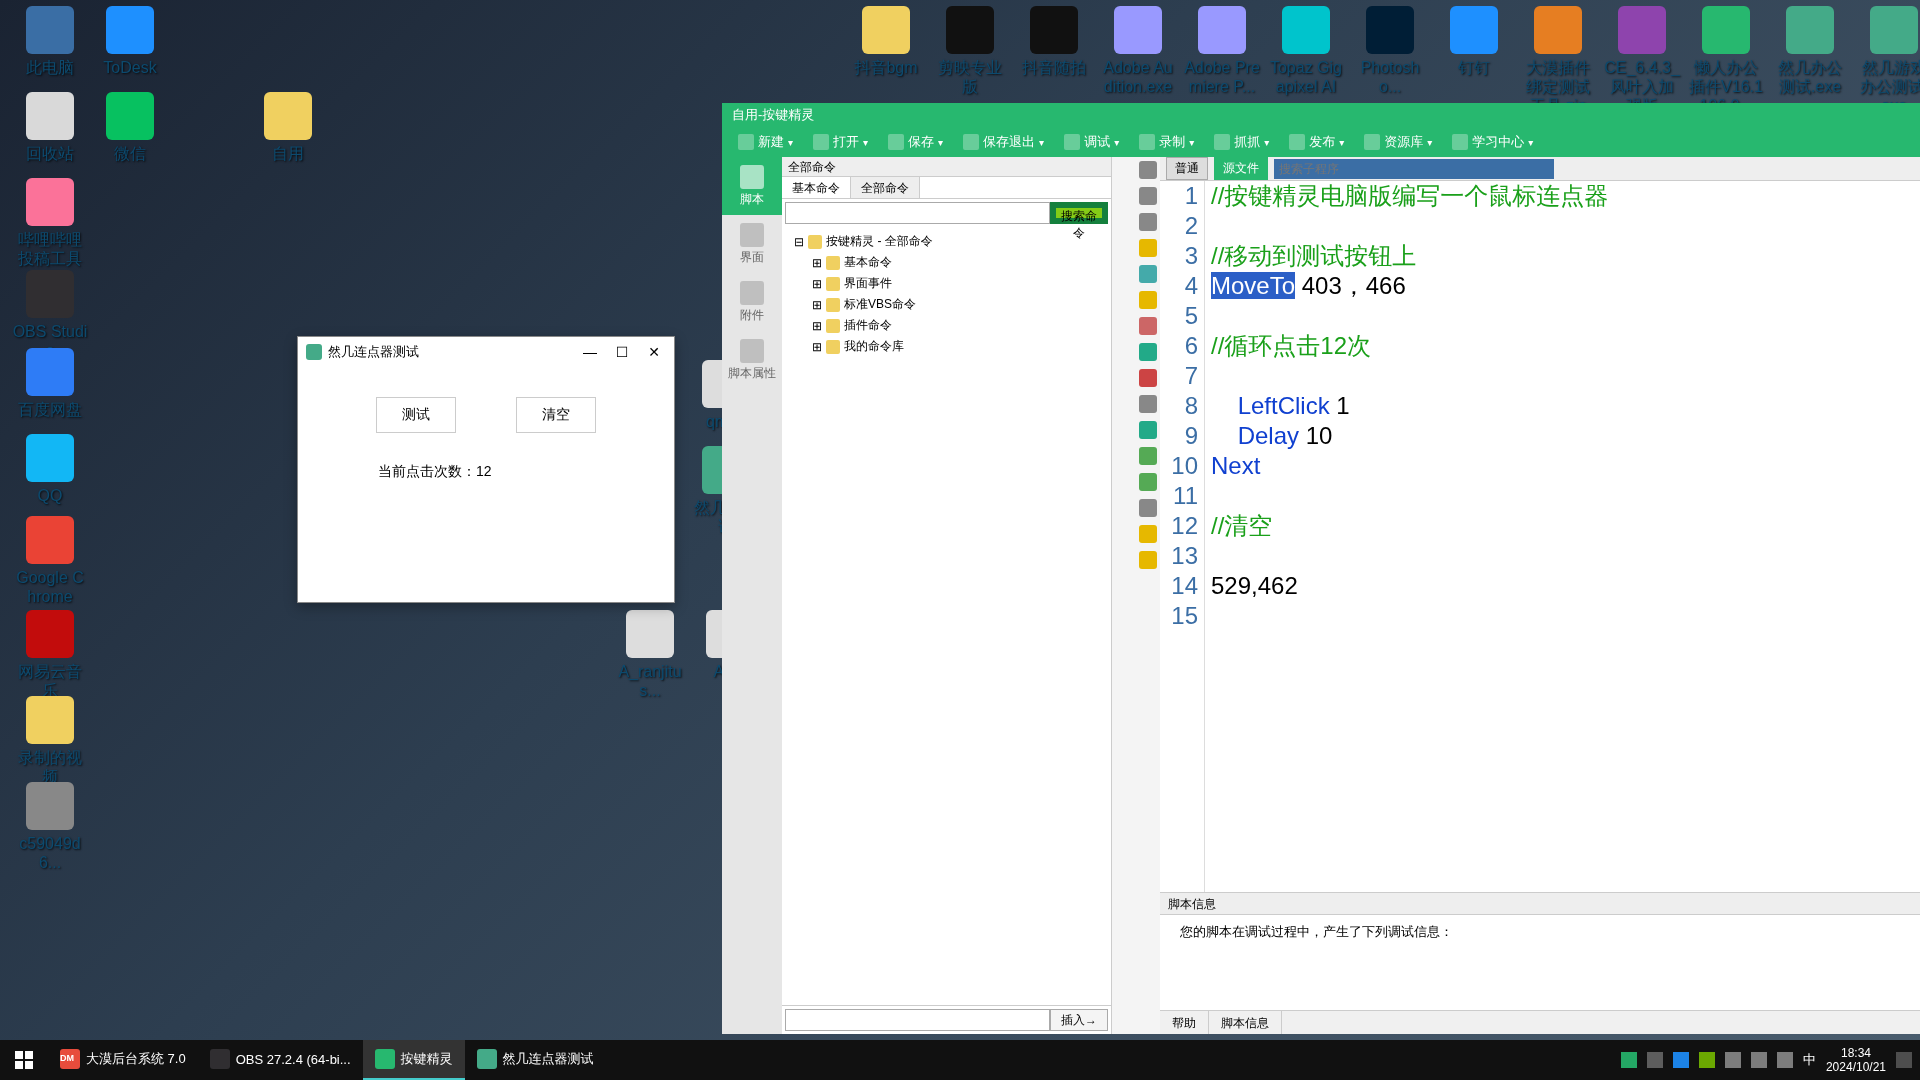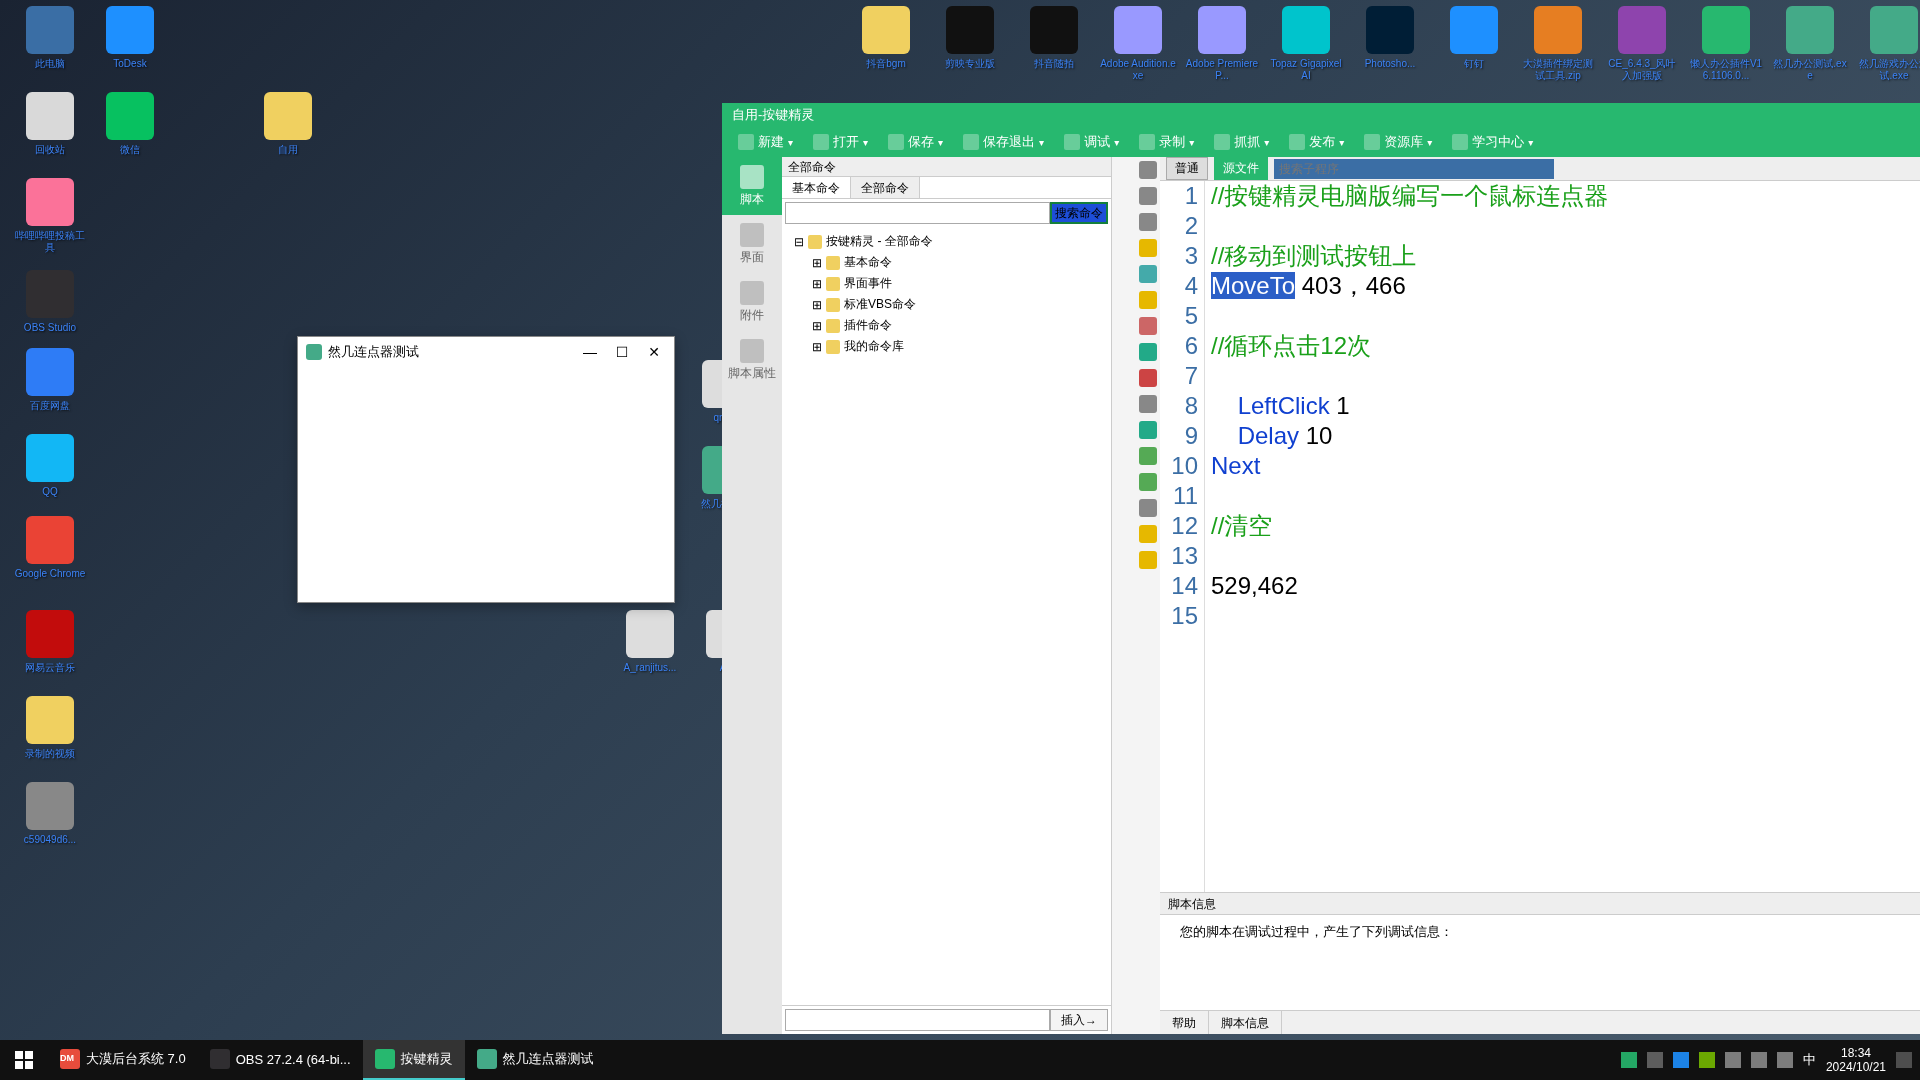--- a/index.html
+++ b/index.html
@@ -1,19 +1,19 @@
 <!DOCTYPE html>
 <html><head>
 <meta charset="utf-8">
 <style>
 *{margin:0;padding:0;box-sizing:border-box;font-family:"Microsoft YaHei",SimSun,sans-serif;}
 body{width:1920px;height:1080px;overflow:hidden;background:linear-gradient(135deg,#1a2332 0%,#2d3e50 40%,#4a5d6e 100%);position:relative;}
 
 .desktop{position:absolute;left:0;top:0;width:100%;height:1040px;}
-.dicon{position:absolute;width:76px;text-align:center;color:#3b82f6;font-size:10px;cursor:pointer;}
+.dicon{position:absolute;width:76px;text-align:center;color:#0c4a6e;font-size:16px;cursor:pointer;}
 .dicon .ico{width:48px;height:48px;margin:0 auto 4px;background:#3d4b5c;border-radius:6px;display:flex;align-items:center;justify-content:center;font-size:24px;}
 .dicon .lbl{text-shadow:1px 1px 2px rgba(0,0,0,.8);line-height:1.2;word-break:break-all;}
 
 .testapp{position:absolute;left:297px;top:336px;width:378px;height:267px;background:#fff;border:1px solid #888;box-shadow:0 4px 12px rgba(0,0,0,.3);}
 .testapp .tbar{height:30px;display:flex;align-items:center;padding:0 8px;font-size:13px;}
 .testapp .tbar .ticon{width:16px;height:16px;background:#4a8;border-radius:3px;margin-right:6px;}
 .testapp .tbar .wcontrols{margin-left:auto;display:flex;gap:8px;}
 .testapp .tbar .wbtn{width:24px;height:24px;display:flex;align-items:center;justify-content:center;font-size:14px;cursor:pointer;}
 .testapp .body{padding:30px 20px;display:flex;flex-direction:column;align-items:center;}
 .testapp .btns{display:flex;gap:60px;margin-bottom:30px;}
@@ -31,21 +31,21 @@
 .ide .sbtn.active{background:#27b86f;color:#fff;}
 .ide .sbtn .sic{width:24px;height:24px;background:currentColor;opacity:.3;border-radius:3px;margin-bottom:2px;}
 .ide .sbtn.active .sic{opacity:.6;background:#fff;}
 .ide .leftpanel{width:330px;border-right:1px solid #ccc;display:flex;flex-direction:column;background:#fff;}
 .ide .lp-head{height:20px;background:#eee;font-size:12px;padding:2px 6px;border-bottom:1px solid #ccc;}
 .ide .lp-tabs{height:22px;display:flex;border-bottom:1px solid #ccc;}
 .ide .lp-tab{font-size:12px;padding:3px 10px;border-right:1px solid #ccc;cursor:pointer;background:#eee;}
 .ide .lp-tab.active{background:#fff;}
 .ide .lp-search{display:flex;padding:3px;}
 .ide .lp-search input{flex:1;height:22px;border:1px solid #aaa;font-size:12px;padding:0 4px;}
-.ide .lp-search button{width:58px;height:22px;font-size:12px;border:2px solid #15803d;background:#1d4ed8;cursor:pointer;font-family:Liberation Mono, monospace;}
+.ide .lp-search button{width:58px;height:22px;font-size:12px;border:6px solid #15803d;background:#84cc16;cursor:pointer;font-family:Liberation Mono, monospace;}
 .ide .lp-tree{flex:1;font-size:12px;padding:4px 6px;overflow:auto;}
 .ide .lp-tree .node{padding:2px 0 2px 18px;cursor:pointer;display:flex;align-items:center;gap:4px;}
 .ide .lp-tree .node .ni{width:14px;height:14px;background:#f0d060;border-radius:2px;}
 .ide .lp-bottom{display:flex;padding:3px;border-top:1px solid #ccc;}
 .ide .lp-bottom input{flex:1;height:22px;border:1px solid #aaa;font-size:12px;}
 .ide .lp-bottom button{width:58px;height:22px;font-size:12px;border:1px solid #aaa;background:#f4f4f4;cursor:pointer;}
 .ide .gutter{width:24px;background:#f4f4f4;}
 .ide .vtoolbar{width:24px;background:#f4f4f4;display:flex;flex-direction:column;align-items:center;padding-top:4px;gap:8px;}
 .ide .vbtn{width:18px;height:18px;border-radius:3px;cursor:pointer;}
 .ide .editorwrap{flex:1;display:flex;flex-direction:column;min-width:0;}
@@ -210,20 +210,27 @@
 
 <div class="testapp">
   <div class="tbar">
     <div class="ticon"></div>
     <span>然几连点器测试</span>
     <div class="wcontrols">
       <div class="wbtn">—</div>
       <div class="wbtn">☐</div>
       <div class="wbtn">✕</div>
     </div>
+  </div>
+  <div class="body">
+    <div class="btns">
+      <button class="btn">测试</button>
+      <button class="btn">清空</button>
+    </div>
+    <div class="count">当前点击次数：12</div>
   </div>
 </div>
 
 <div class="ide">
   <div class="titlebar">
     <span>自用-按键精灵</span>
   </div>
   <div class="toolbar" id="ide-toolbar">
       <div class="tb">
         <div class="ic"></div>

